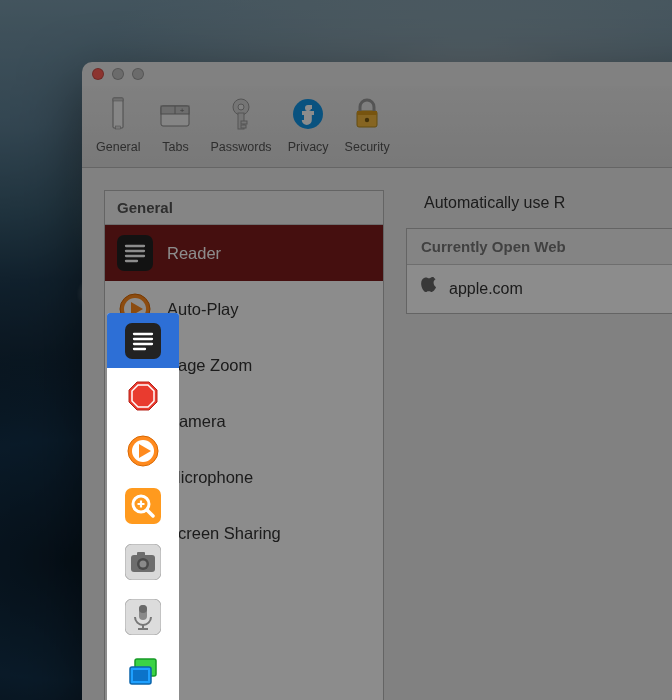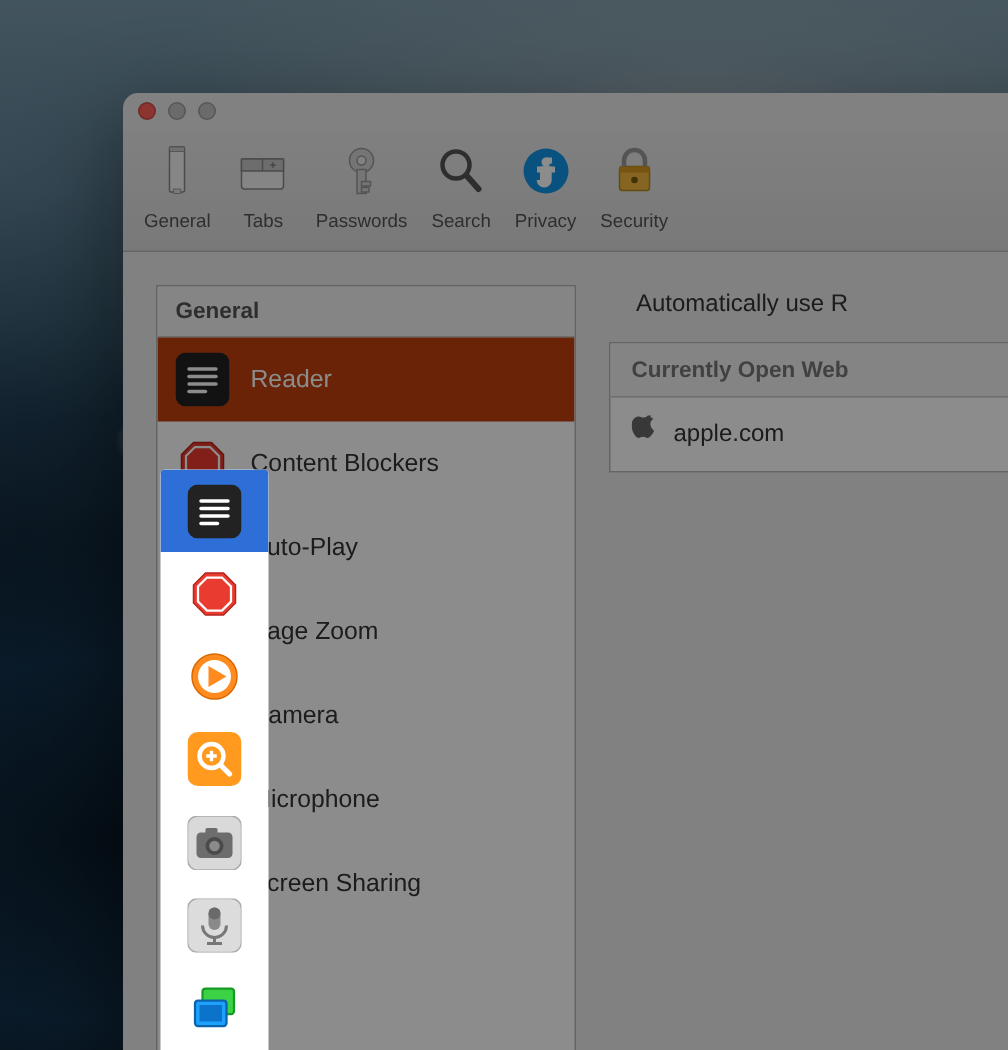--- a/index.html
+++ b/index.html
@@ -93,21 +93,21 @@
     padding:8px 12px;
     font-size:15px; font-weight:600; color:#555;
   }
   .side-list { display:flex; flex-direction:column; }
   .side-item {
     display:flex; align-items:center; gap:14px;
     height:56px; padding:0 12px;
     font-size:16.5px; color:#333;
     position: relative;
   }
-  .side-item.selected { background:#c2410c; color:#fff; }
+  .side-item.selected { background:#7f1d1d; color:#fff; }
   .side-icon { width:36px; height:36px; display:flex; align-items:center;justify-content:center; border-radius:7px;}
   .side-icon svg { width:36px; height:36px; }
   .side-label { white-space: nowrap; }
 
   .main-col { flex:1; display:flex; flex-direction:column; gap:16px; }
   .auto-label { font-size:16px; color:#333; padding-top:4px; padding-left:18px;}
   .open-box {
     border:1px solid #b7b7b7; background:#fff;
     display:flex; flex-direction:column;
   }
@@ -173,29 +173,20 @@
       <div class="tb-icon">
         <svg viewBox="0 0 36 40">
             <circle cx="18" cy="13" r="8" fill="#d6d6d6" stroke="#999"></circle>
             <circle cx="18" cy="13" r="3" fill="#ececec" stroke="#999"></circle>
             <rect x="15" y="19" width="6" height="16" fill="#d6d6d6" stroke="#999"></rect>
             <rect x="18" y="27" width="6" height="3" fill="#d6d6d6" stroke="#999"></rect>
             <rect x="18" y="31" width="5" height="3" fill="#d6d6d6" stroke="#999"></rect>
           </svg>
       </div>
       <span>Passwords</span>
-    </div>
-    <div class="tb-item">
-      <div class="tb-icon">
-        <svg viewBox="0 0 36 40">
-            <circle cx="15" cy="16" r="9" fill="none" stroke="#555" stroke-width="3"></circle>
-            <line x1="22" y1="23" x2="30" y2="32" stroke="#555" stroke-width="4" stroke-linecap="round"></line>
-          </svg>
-      </div>
-      <span>Search</span>
     </div>
     <div class="tb-item">
       <div class="tb-icon">
         <svg viewBox="0 0 36 40">
             <circle cx="18" cy="20" r="15" fill="#1296e8"></circle>
             <path d="M12 14 v14 M12 14 h3 M12 21 h3 M18 13 v16 h9" fill="none" stroke="#fff" stroke-width="0"></path>
             <path d="M18 11 l0 16 l-4 0 l0 -4 l4 0 M18 11 l4 0 l0 4 l-4 0" fill="#fff"></path>
             <path d="M13 14 h10 v4 h-3 v10 h-4 v-10 h-3 z" fill="#fff" opacity="0"></path>
             <path d="M18 10 c4 0 4 4 4 4 v2 h-8 v-2 c0 0 0-4 4-4 z M14 16 h8 v12 h-8 z" fill="#fff" opacity="0"></path>
             <path d="M18 9 l0 3 M11 22 l3 -3 M25 22 l-3 -3" stroke="#fff" stroke-width="0"></path>
@@ -241,29 +232,20 @@
                   <line x1="9" y1="21" x2="27" y2="21"></line>
                   <line x1="9" y1="26" x2="20" y2="26"></line>
                 </g>
               </svg>
           </div>
           <span class="side-label">Reader</span>
         </div>
         <div class="side-item">
           <div class="side-icon">
             <svg viewBox="0 0 36 36">
-                <polygon points="12,4 24,4 32,12 32,24 24,32 12,32 4,24 4,12" fill="#e93b2f" stroke="#b5241b" stroke-width="1"></polygon>
-                <polygon points="13,7 23,7 29,13 29,23 23,29 13,29 7,23 7,13" fill="none" stroke="#fff" stroke-width="1.5"></polygon>
-              </svg>
-          </div>
-          <span class="side-label">Content Blockers</span>
-        </div>
-        <div class="side-item">
-          <div class="side-icon">
-            <svg viewBox="0 0 36 36">
                 <circle cx="18" cy="18" r="15" fill="#ff8a1e" stroke="#d96700"></circle>
                 <circle cx="18" cy="18" r="11" fill="#fff"></circle>
                 <polygon points="14,11 26,18 14,25" fill="#ff8a1e"></polygon>
               </svg>
           </div>
           <span class="side-label">Auto-Play</span>
         </div>
         <div class="side-item">
           <div class="side-icon">
             <svg viewBox="0 0 36 36">

